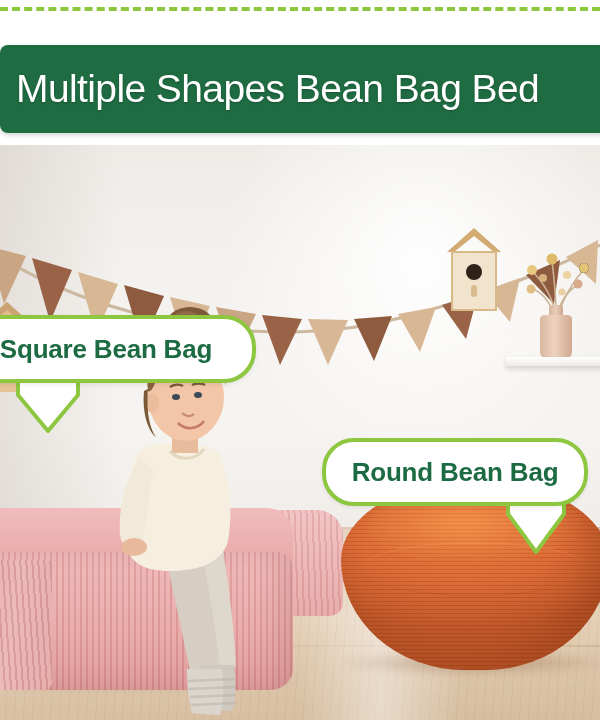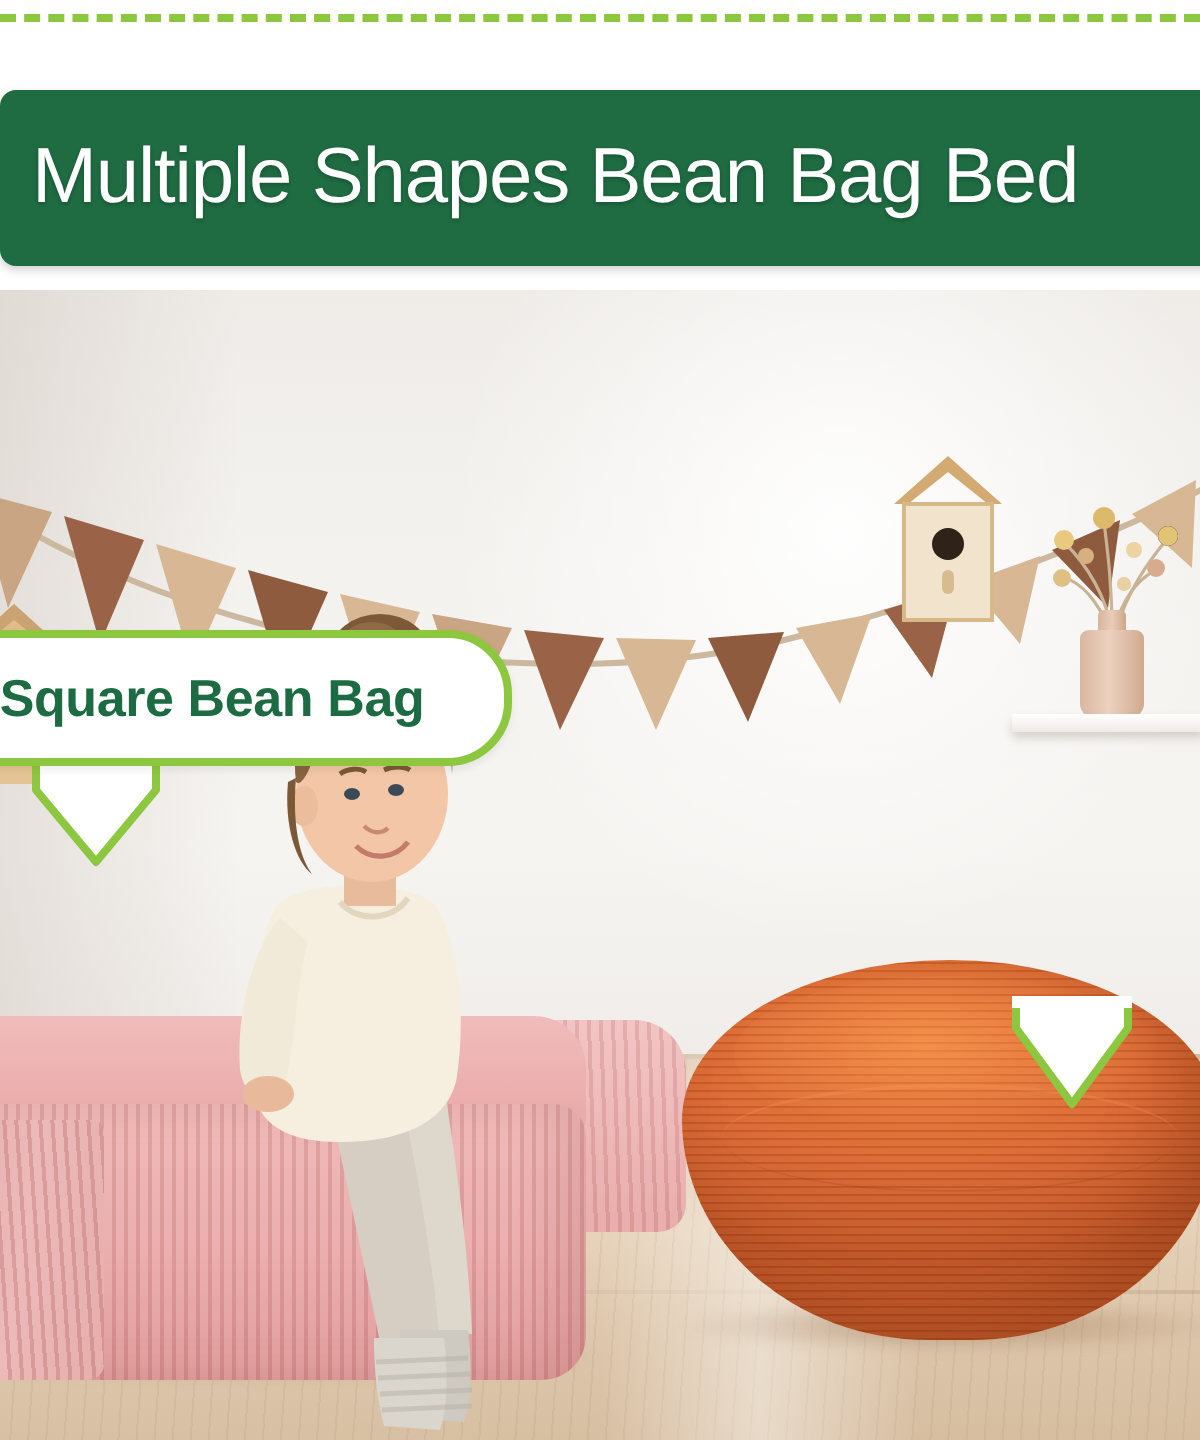--- a/index.html
+++ b/index.html
@@ -351,15 +351,18 @@
 
     <svg class="tail-svg tail-round" viewBox="0 0 120 60">
       <path d="M28,2 L28,16 L56,54 L84,16 L84,2 Z" fill="#ffffff" stroke="#8dc63f" stroke-width="4" stroke-linejoin="round"></path>
       <rect x="26" y="0" width="60" height="6" fill="#ffffff"></rect>
     </svg>
 
     <div class="bubble bubble-square">
       <span class="bubble-text">Square Bean Bag</span>
     </div>
 
+    <div class="bubble bubble-round">
+      <span class="bubble-text">Round Bean Bag</span>
+    </div>
 
   </div>
 </div>
 
 </body></html>

